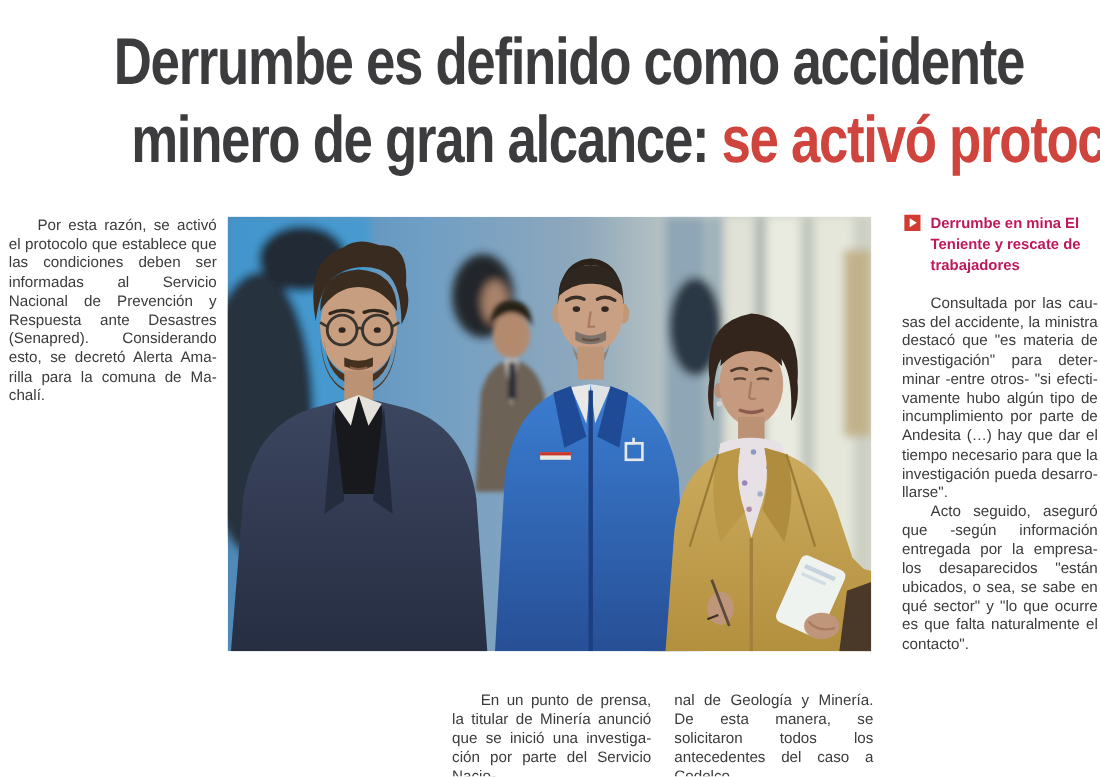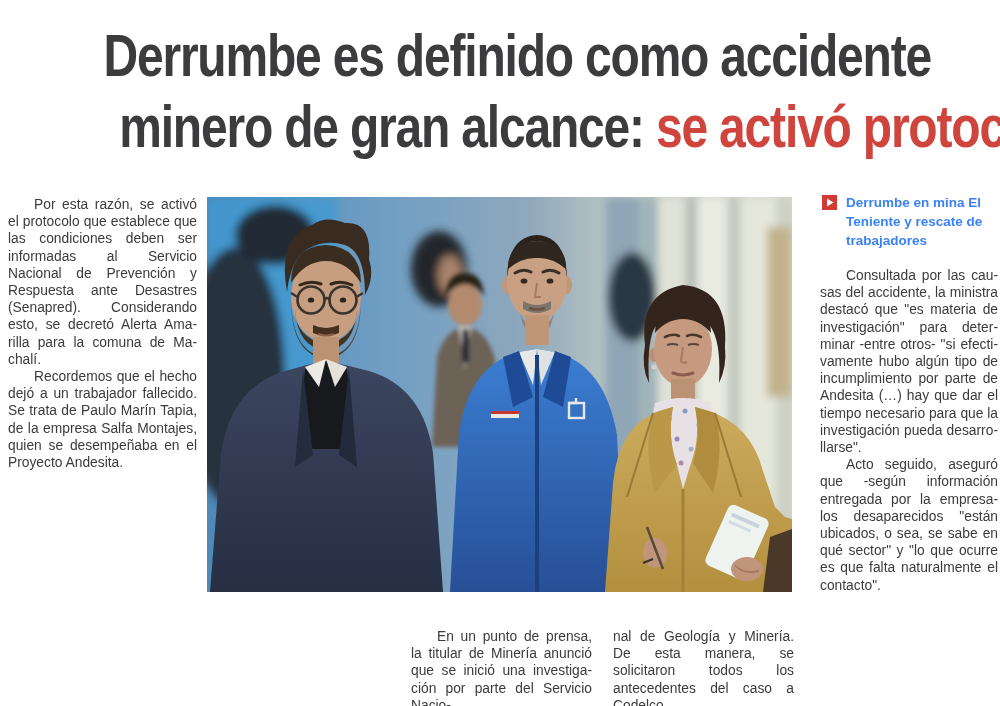--- a/index.html
+++ b/index.html
@@ -23,21 +23,21 @@
   .col-right{position:absolute;left:820px;top:193px;width:178px;}
   .cap{position:absolute;top:628px;width:181px;}
   .cap-1{left:207px;}
   .cap-2{left:411px;}
   .cap-3{left:613px;}
   
   .kicker{display:flex;align-items:flex-start;margin-bottom:17px;}
   .play-icon{flex:0 0 auto;width:15px;height:15px;margin:2px 9px 0 2px;}
   .kicker-text{
     width:152px;font-weight:bold;font-size:13.5px;line-height:19px;
-    color:#3b82f6;text-align:left;
+    color:#be185d;text-align:left;
   }
   
   .photo{position:absolute;left:207px;top:197px;width:585px;height:395px;margin:0;}
   .photo svg{display:block;width:585px;height:395px;}
 </style>
 </head>
 <body>
 
 <div class="page">
 
@@ -45,21 +45,20 @@
     <div class="hl-line">
       <span class="hl-inner">Derrumbe es definido como accidente</span>
     </div>
     <div class="hl-line">
       <span class="hl-inner"><span>minero de gran alcance: </span><span class="hl-red">se activó protocolo</span></span>
     </div>
   </div>
 
   <div class="col-left bodytext">
     <p class="indent">Por esta razón, se acti­vó el protocolo que establece que las condiciones deben ser informadas al Servicio Nacional de Prevención y Respuesta ante Desastres (Senapred). Considerando esto, se decretó Alerta Ama­rilla para la comuna de Ma­chalí.</p>
-    <p class="indent">Recordemos que el he­cho dejó a un trabajador fa­llecido. Se trata de Paulo Marín Tapia, de la empresa Salfa Montajes, quien se des­empeñaba en el Proyecto Andesita.</p>
   </div>
 
   <figure class="photo">
     <svg viewBox="0 0 585 395" preserveAspectRatio="none" role="img" aria-label="Tres autoridades caminan por un pasillo: un hombre joven de barba y anteojos con abrigo azul oscuro, un hombre con chaqueta azul del Gobierno de Chile y una mujer mayor con abrigo color camel sosteniendo papeles.">
       <defs>
         <linearGradient id="bgGrad" x1="0" y1="0" x2="1" y2="0">
           <stop offset="0" stop-color="#4e89b8"></stop>
           <stop offset="0.30" stop-color="#6f9ec4"></stop>
           <stop offset="0.55" stop-color="#8fa8bc"></stop>
           <stop offset="0.72" stop-color="#c2cac4"></stop>

